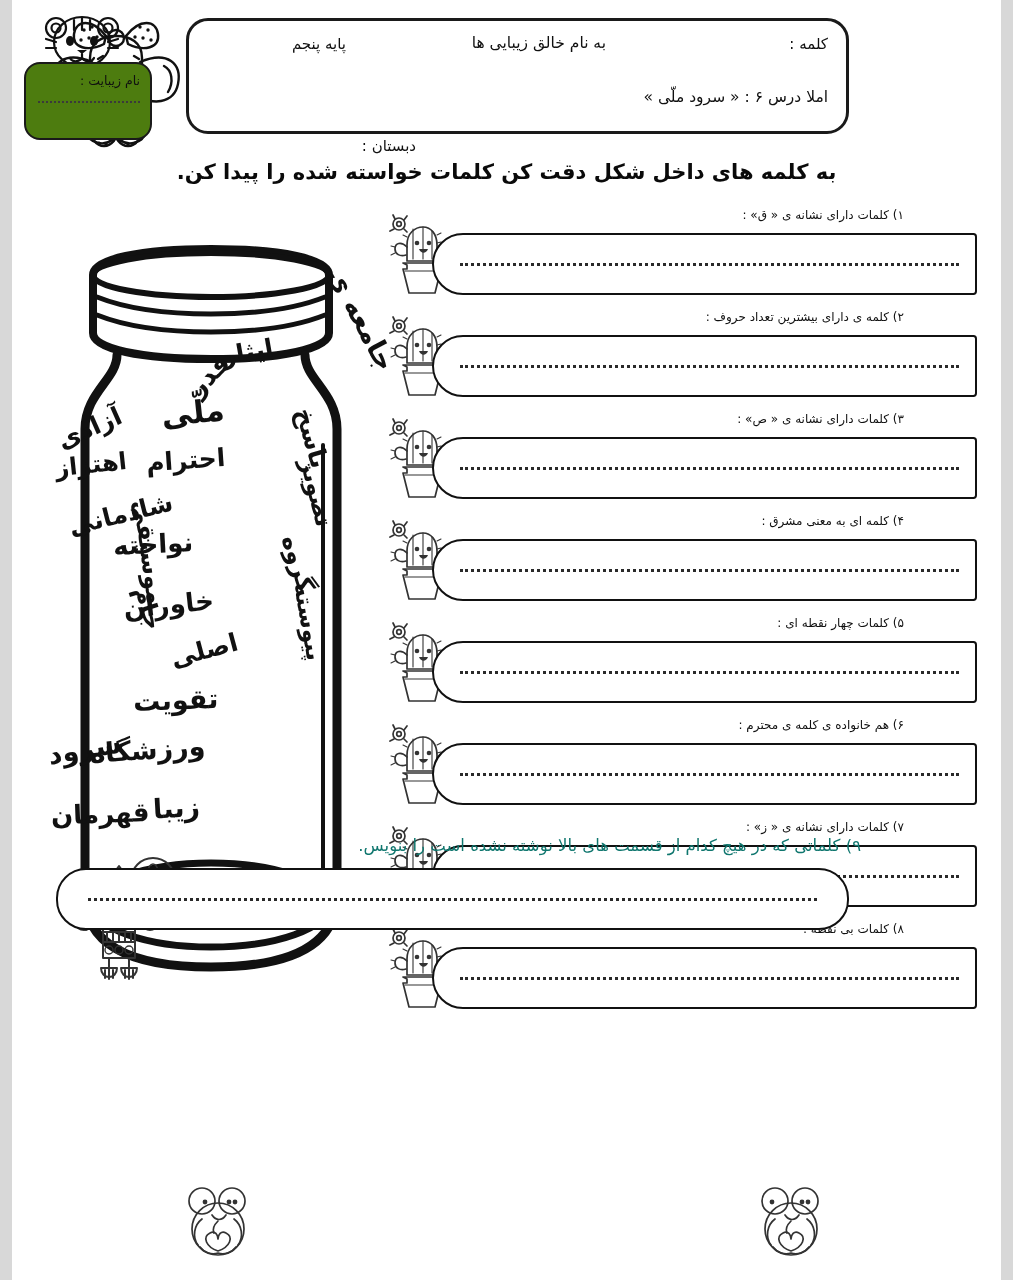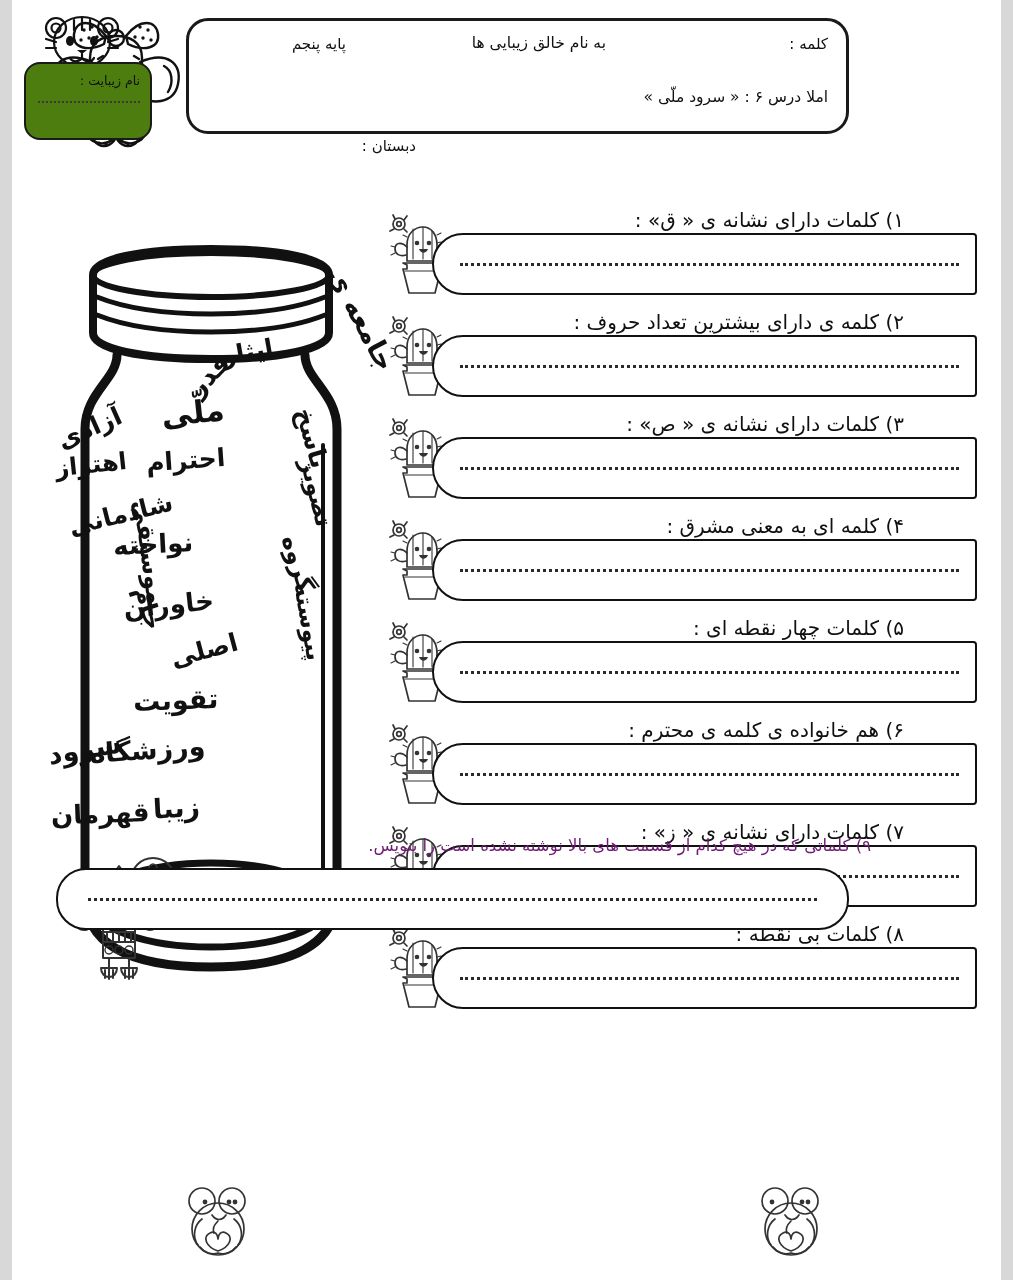--- a/index.html
+++ b/index.html
@@ -69,42 +69,42 @@
   .main{position:absolute;left:0;top:205px;width:989px;height:835px;}
 
   
   .jar-wrap{position:absolute;right:620px;top:10px;width:340px;height:790px;}
 
   
   .qcol{position:absolute;right:2px;top:0;width:610px;}
   .qitem{position:relative;height:102px;}
   .qlabel{
     position:absolute;right:95px;top:3px;
-    font-size:20px;color:#101010;white-space:nowrap;
+    font-size:12px;color:#101010;white-space:nowrap;
     direction:rtl;
   }
   .ansbox{
     position:absolute;right:22px;top:28px;
     width:545px;height:62px;
     border:2.5px solid #111;
     border-top-left-radius:34px;border-bottom-left-radius:34px;
     border-top-right-radius:4px;border-bottom-right-radius:4px;
     box-sizing:border-box;background:#fff;
   }
   .ansdots{
     position:absolute;right:16px;left:26px;top:27px;
     border-bottom:3px dotted #2a2a2a;height:1px;
   }
   .cactus{position:absolute;right:556px;top:6px;width:56px;height:94px;}
 
   
   .q9{position:absolute;left:0;right:0;top:836px;height:120px;}
   .q9-label{
-    position:absolute;right:130px;top:0;
-    font-size:16.5px;color:#701a75;white-space:nowrap;
+    position:absolute;right:140px;top:0;
+    font-size:16.5px;color:#0f766e;white-space:nowrap;
   }
   .q9-box{
     position:absolute;right:152px;top:32px;
     width:793px;height:62px;
     border:2.5px solid #111;border-radius:30px;
     box-sizing:border-box;background:#fff;
   }
   .q9-dots{
     position:absolute;right:30px;left:30px;top:27px;
     border-bottom:3px dotted #2a2a2a;height:1px;
@@ -233,20 +233,21 @@
         </g>
       </svg>
     </div>
 
     <div class="name-box">
       <span class="name-label">نام زیبایت :</span>
       <div class="name-dots"></div>
     </div>
   </div>
 
+  <div class="instruction">به کلمه های داخل شکل دقت کن کلمات خواسته شده را پیدا کن.</div>
 
   <div class="main">
 
     <div class="jar-wrap">
       <svg viewBox="0 0 340 790" width="340" height="790" style="position:absolute;left:0;top:0;">
         <g fill="none" stroke="#111" stroke-linecap="round" stroke-linejoin="round">
 
           <path d="M52 60 C52 44 100 34 170 34 C240 34 288 44 288 60 L288 118 C288 134 240 144 170 144 C100 144 52 134 52 118 Z" stroke-width="8"></path>
           <ellipse cx="170" cy="60" rx="118" ry="22" stroke-width="6"></ellipse>
           <path d="M56 82 C86 94 128 99 170 99 C212 99 254 94 284 82" stroke-width="5"></path>

